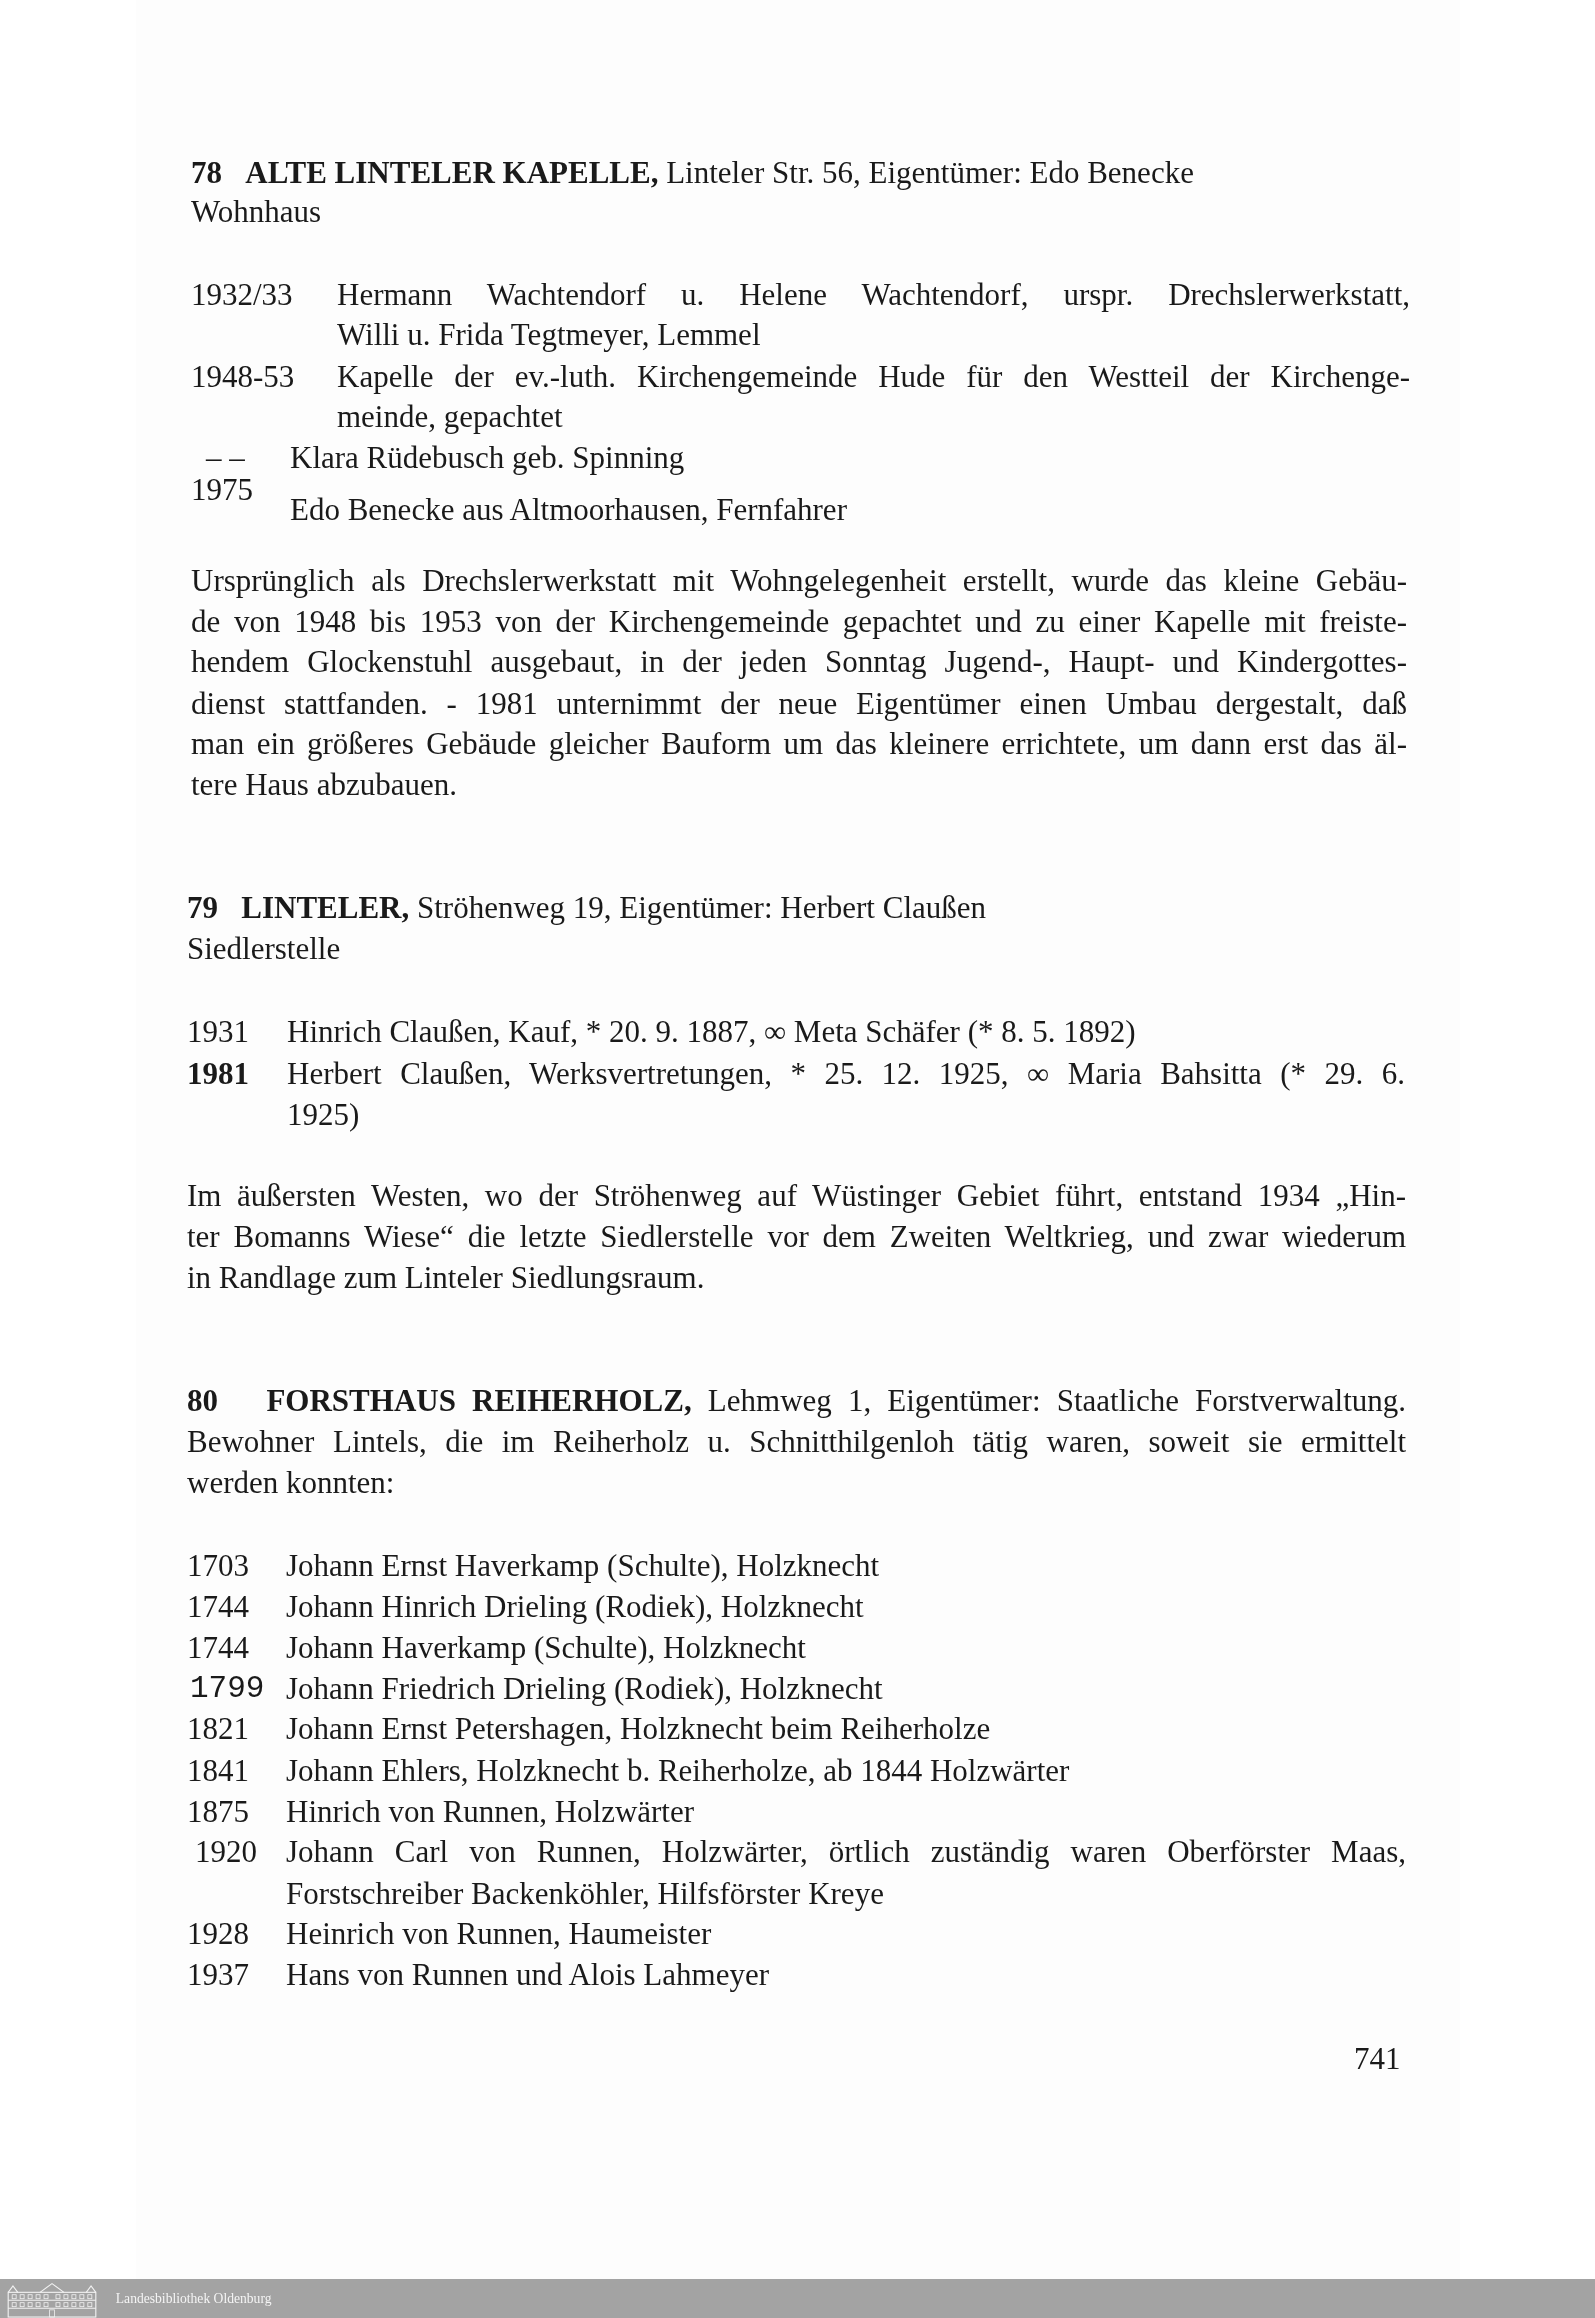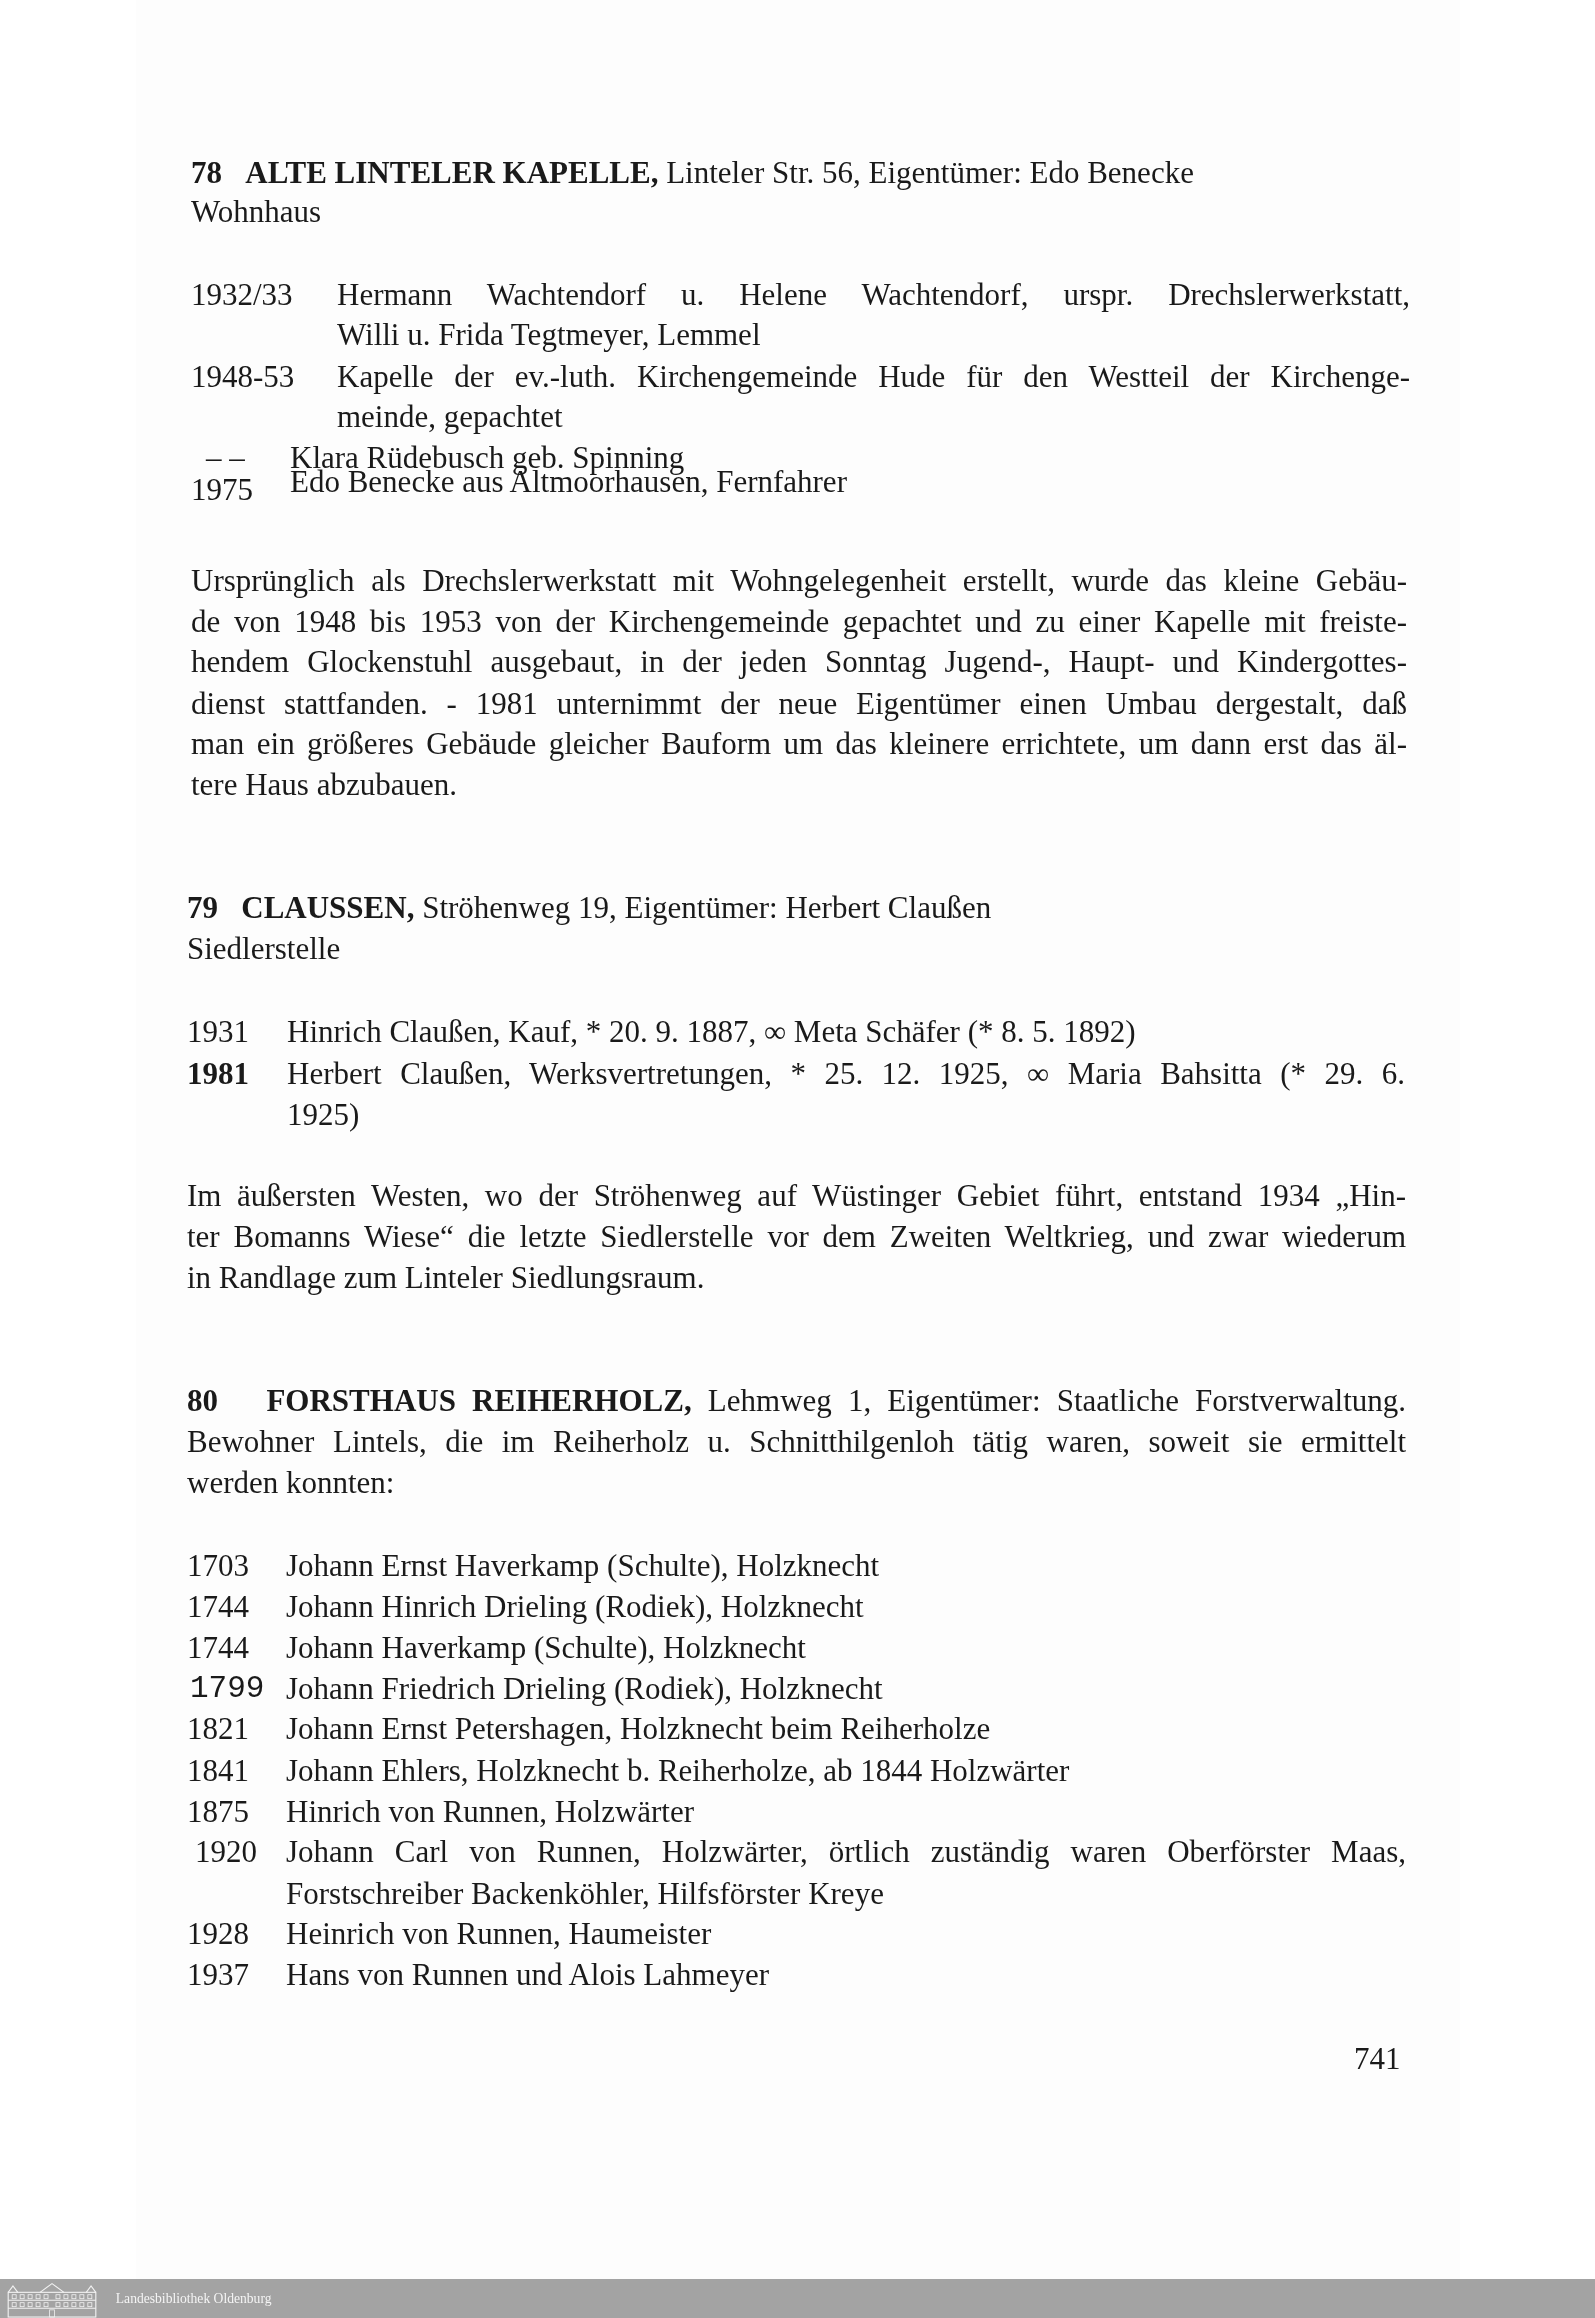--- a/index.html
+++ b/index.html
@@ -47,34 +47,34 @@
     <div class="line" style="left:337px;top:314px;">Willi u. Frida Tegtmeyer, Lemmel</div>
 
     <div class="year" style="left:191px;top:356px;">1948-53</div>
     <div class="line just" style="left:337px;top:356px;width:1073px;">Kapelle der ev.-luth. Kirchengemeinde Hude für den Westteil der Kirchenge-</div>
     <div class="line" style="left:337px;top:396px;">meinde, gepachtet</div>
 
     <div class="year" style="left:206px;top:437px;">– –</div>
     <div class="line" style="left:290px;top:437px;">Klara Rüdebusch geb. Spinning</div>
 
     <div class="year" style="left:191px;top:469px;">1975</div>
-    <div class="line" style="left:290px;top:461px;">Edo Benecke aus Altmoorhausen, Fernfahrer</div>
+    <div class="line" style="left:290px;top:489px;">Edo Benecke aus Altmoorhausen, Fernfahrer</div>
 
     <div>
       <div class="line just" style="left:191px;top:560px;">Ursprünglich als Drechslerwerkstatt mit Wohngelegenheit erstellt, wurde das kleine Gebäu-</div>
       <div class="line just" style="left:191px;top:601px;">de von 1948 bis 1953 von der Kirchengemeinde gepachtet und zu einer Kapelle mit freiste-</div>
       <div class="line just" style="left:191px;top:641px;">hendem Glockenstuhl ausgebaut, in der jeden Sonntag Jugend-, Haupt- und Kindergottes-</div>
       <div class="line just" style="left:191px;top:683px;">dienst stattfanden. - 1981 unternimmt der neue Eigentümer einen Umbau dergestalt, daß</div>
       <div class="line just" style="left:191px;top:723px;">man ein größeres Gebäude gleicher Bauform um das kleinere errichtete, um dann erst das äl-</div>
       <div class="line" style="left:191px;top:764px;">tere Haus abzubauen.</div>
     </div>
   </div>
 
   <div>
-    <div class="line" style="left:187px;top:887px;"><span class="bold">79</span>&nbsp;&nbsp;&nbsp;<span class="bold">CLAUSSEN,</span><span> Ströhenweg 19, Eigentümer: Herbert Claußen</span></div>
+    <div class="line" style="left:187px;top:887px;"><span class="bold">79</span>&nbsp;&nbsp;&nbsp;<span class="bold">LINTELER,</span><span> Ströhenweg 19, Eigentümer: Herbert Claußen</span></div>
     <div class="line" style="left:187px;top:928px;">Siedlerstelle</div>
 
     <div class="year" style="left:187px;top:1011px;">1931</div>
     <div class="line" style="left:287px;top:1011px;">Hinrich Claußen, Kauf, * 20. 9. 1887, ∞ Meta Schäfer (* 8. 5. 1892)</div>
 
     <div class="year" style="left:187px;top:1053px;font-weight:bold;">1981</div>
     <div class="line just" style="left:287px;top:1053px;width:1118px;">Herbert Claußen, Werksvertretungen, * 25. 12. 1925, ∞ Maria Bahsitta (* 29. 6.</div>
     <div class="line" style="left:287px;top:1094px;">1925)</div>
 
     <div>

